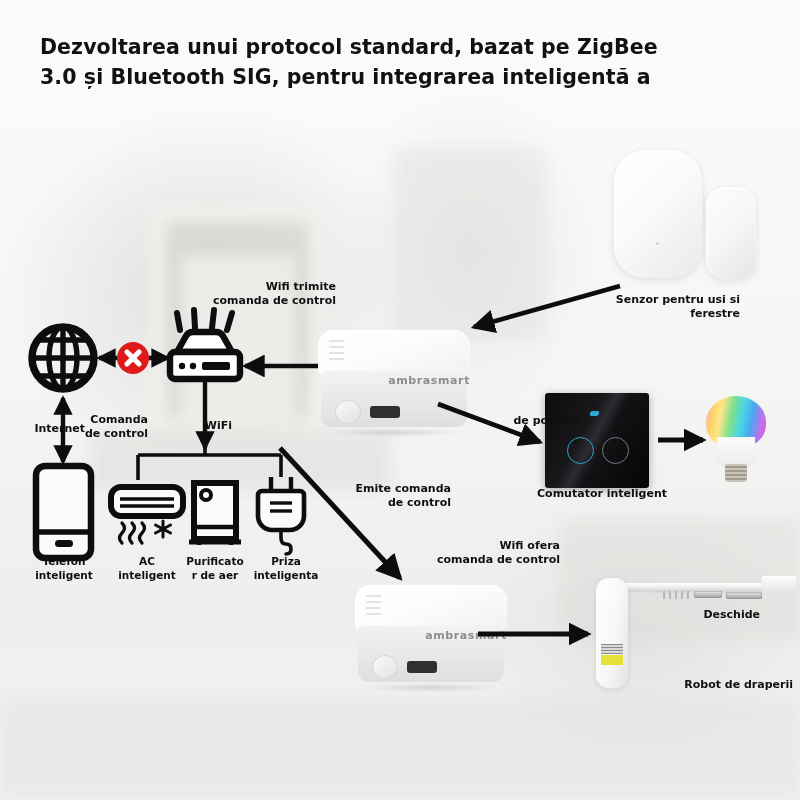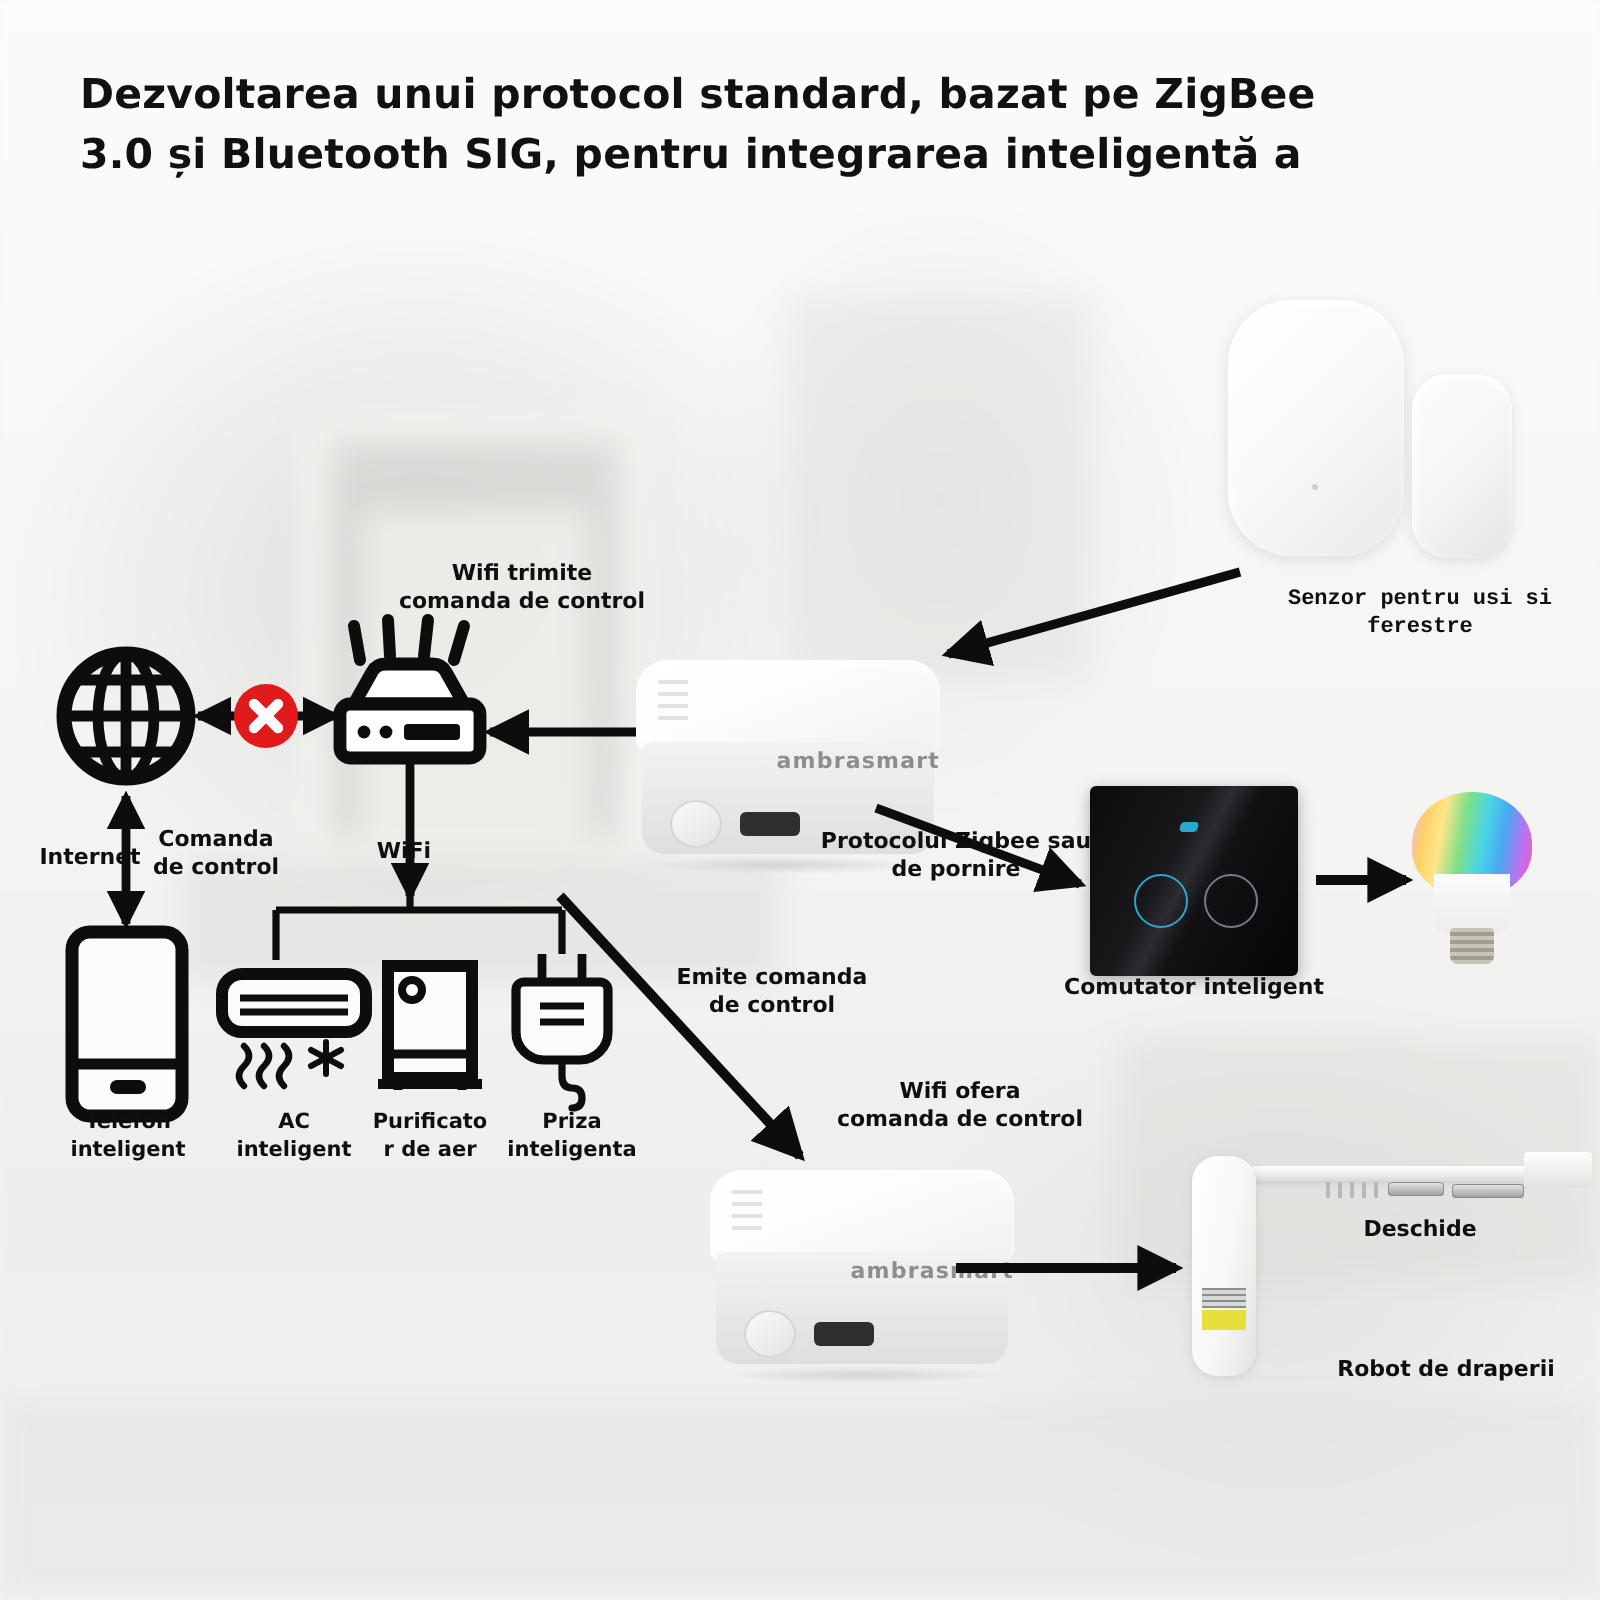--- a/index.html
+++ b/index.html
@@ -29,21 +29,21 @@
   .bgf5{left:560px;top:520px;width:240px;height:120px;background:rgba(216,216,213,.35);}
   .bgf6{left:0px;top:700px;width:800px;height:100px;background:rgba(226,226,224,.5);}
 
   
   .title{position:absolute;left:40px;top:32px;width:720px;text-align:left;
          font-weight:bold;font-size:20.5px;line-height:30px;color:#111;
          letter-spacing:.1px;}
 
   
   .lbl{position:absolute;font-weight:bold;color:#0f0f0f;text-align:center;line-height:14px;}
-  .lbl.s11{font-size:11px;}
+  .lbl.s11{font-size:11px;text-align:right;}
   .lbl.s105{font-size:10.5px;}
 
   
   svg.layer{position:absolute;left:0;top:0;width:800px;height:800px;overflow:visible;}
 
   
   .gw{position:absolute;}
   .gw .top{position:absolute;left:0;top:0;width:100%;height:46%;
       background:linear-gradient(160deg,#ffffff 0%,#fdfdfd 40%,#f1f1f1 100%);
       border-radius:16px 16px 6px 6px;
@@ -289,27 +289,26 @@
 
   <div class="lbl s11" style="left:5px;top:422px;width:80px;">Internet</div>
 
   <div class="lbl s11" style="left:68px;top:413px;width:80px;">
       <div>Comanda</div>
       <div>de control</div>
     </div>
 
   <div class="lbl s11" style="left:172px;top:419px;width:60px;">WiFi</div>
 
-  <div class="lbl s11" style="left:630px;top:293px;width:160px;font-family:Liberation Mono, monospace;">
+  <div class="lbl s11" style="left:580px;top:293px;width:160px;">
       <div>Senzor pentru usi si</div>
       <div>ferestre</div>
     </div>
 
   <div class="lbl s11" style="left:378px;top:414px;width:200px;">
-      <div>Protocolul Zigbee sau</div>
       <div>de pornire</div>
     </div>
 
   <div class="lbl s11" style="left:321px;top:482px;width:130px;">
       <div>Emite comanda</div>
       <div>de control</div>
     </div>
 
   <div class="lbl s11" style="left:400px;top:539px;width:160px;">
       <div>Wifi ofera</div>

